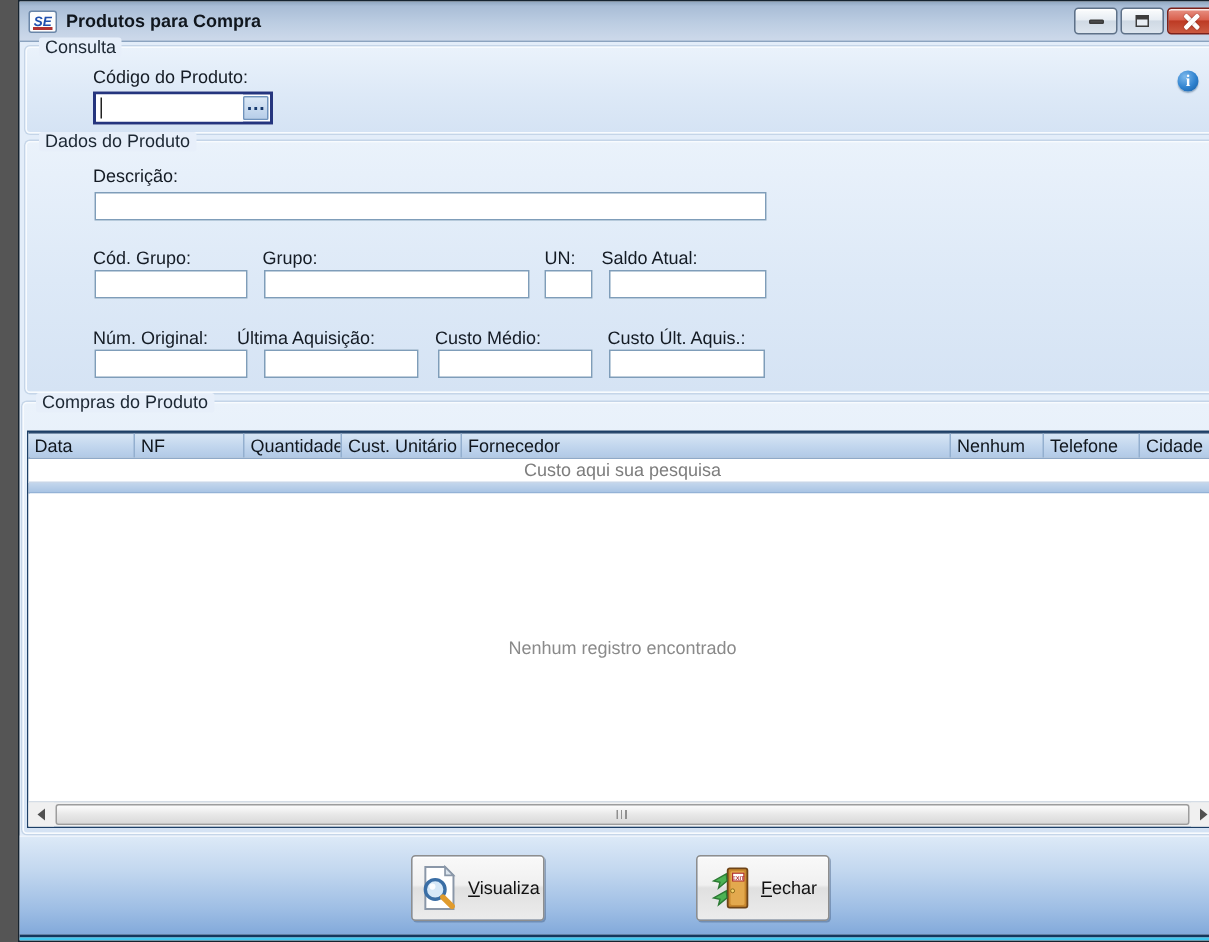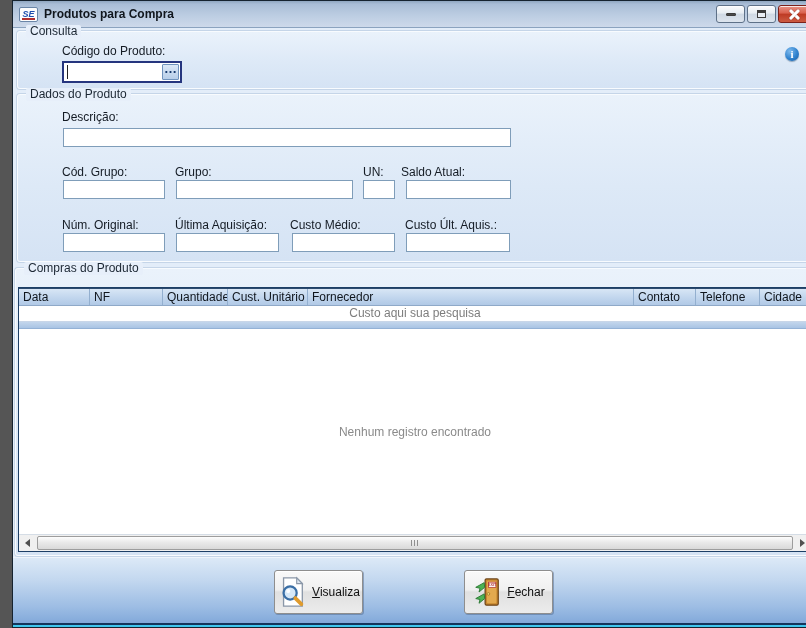--- a/index.html
+++ b/index.html
@@ -91,21 +91,21 @@
   
   .desc-label { left:44px; top:15px; }
   .desc-input { left:45px; top:33px; width:448px; }
   .lbl-r2 { top:70px; } .inp-r2 { top:85px; }
   .lbl-r3 { top:123px; } .inp-r3 { top:138px; }
   .l-codgrupo { left:44px; } .i-codgrupo { left:45px; width:102px; }
   .l-grupo { left:157px; } .i-grupo { left:158px; width:177px; }
   .l-un { left:345px; } .i-un { left:345px; width:32px; }
   .l-saldo { left:383px; } .i-saldo { left:388px; width:105px; }
   .l-num { left:44px; } .i-num { left:45px; width:102px; }
-  .l-ultaq { left:157px; } .i-ultaq { left:158px; width:103px; }
+  .l-ultaq { left:140px; } .i-ultaq { left:158px; width:103px; }
   .l-cmedio { left:272px; } .i-cmedio { left:274px; width:103px; }
   .l-cult { left:387px; } .i-cult { left:388px; width:104px; }
 
   
   .grid {
     position:absolute; left:2px; right:2px; top:18px; bottom:3px;
     border:1px solid #1d3f66; box-shadow:0 0 0 1px #6f93bd inset;
     background:#fff; display:flex; flex-direction:column;
   }
   .grid-header {
@@ -224,21 +224,21 @@
 
   <div class="group group-compras">
     <span class="legend">Compras do Produto</span>
     <div class="grid">
       <div class="grid-header">
         <div class="hcell col-data">Data</div>
         <div class="hcell col-nf">NF</div>
         <div class="hcell col-qtd">Quantidade</div>
         <div class="hcell col-cu">Cust. Unitário</div>
         <div class="hcell col-forn">Fornecedor</div>
-        <div class="hcell col-cont">Contato</div>
+        <div class="hcell col-cont">Nenhum</div>
         <div class="hcell col-tel">Telefone</div>
         <div class="hcell col-cid">Cidade</div>
       </div>
       <div class="grid-search">Custo aqui sua pesquisa</div>
       <div class="grid-band"></div>
       <div class="grid-body">
         <span class="empty-msg">Nenhum registro encontrado</span>
       </div>
       <div class="grid-hscroll">
         <div class="scroll-arrow">

